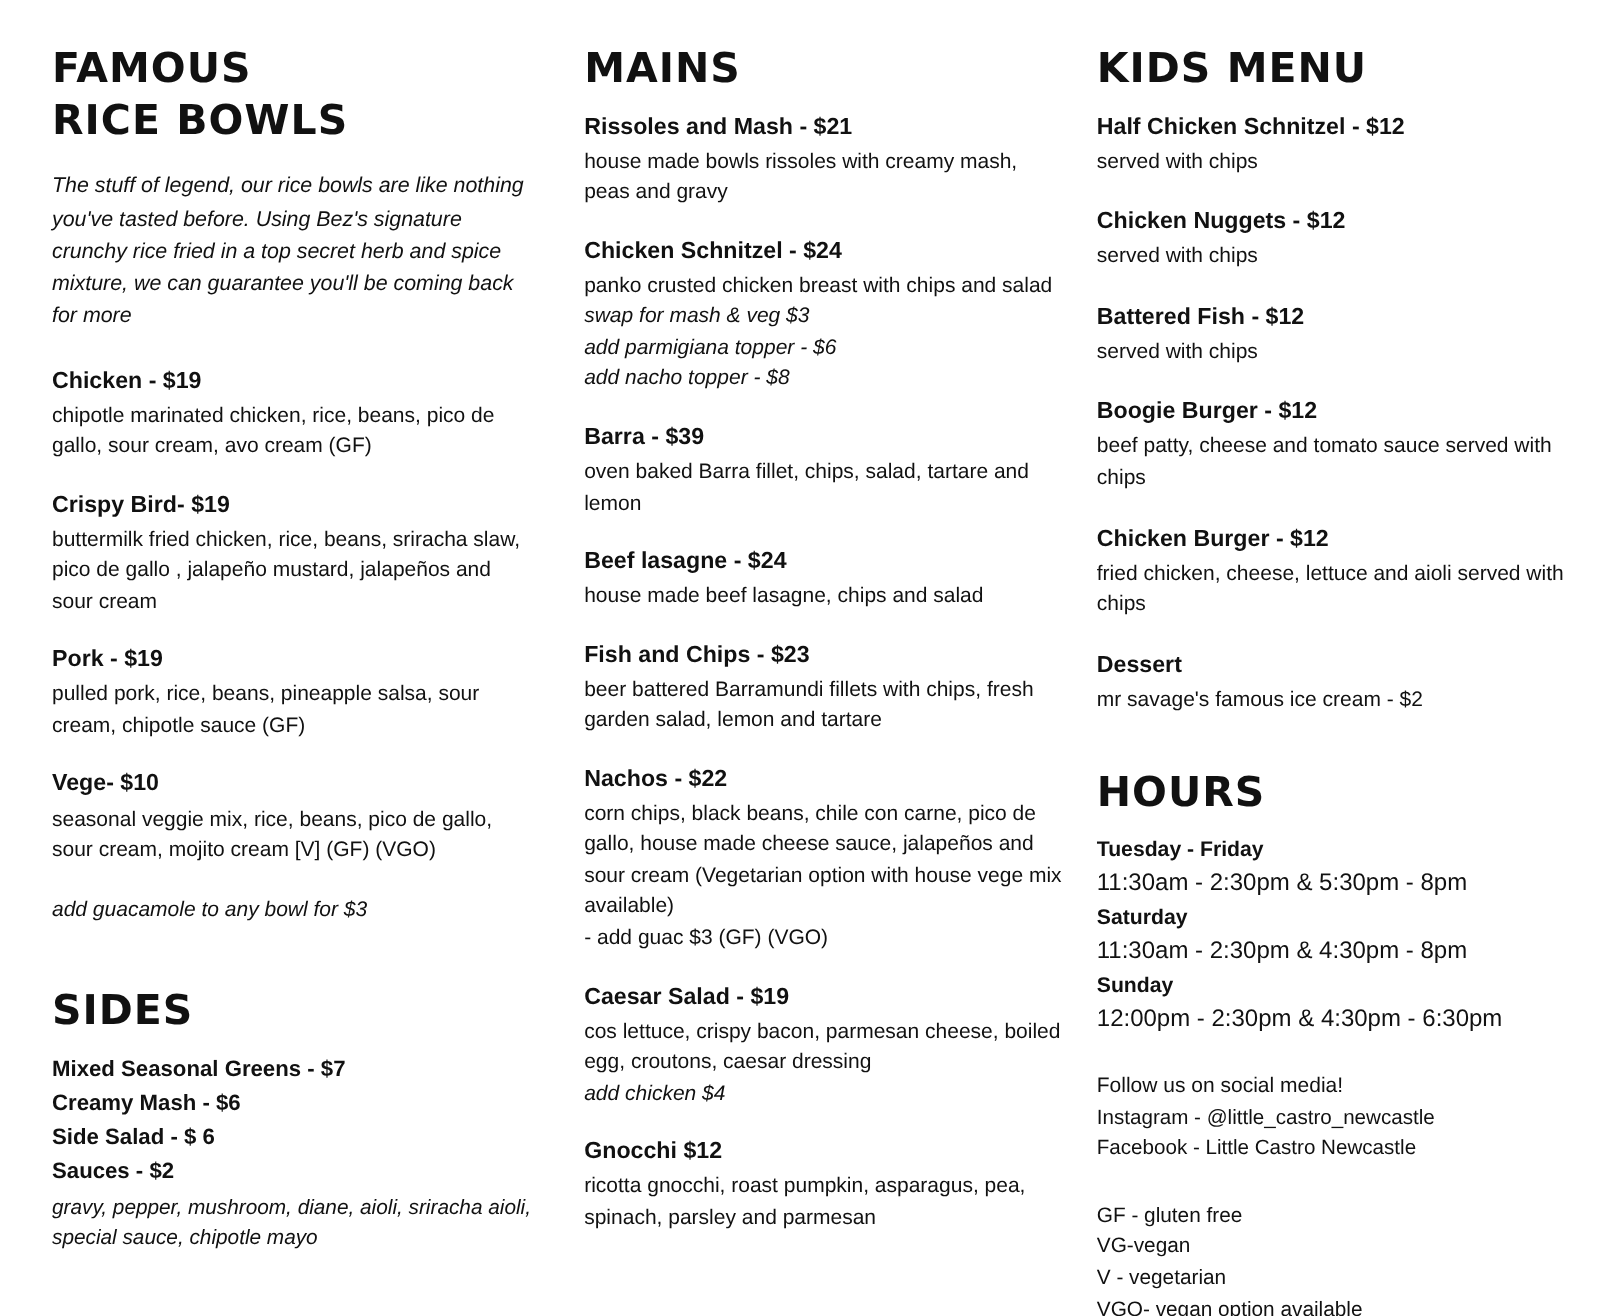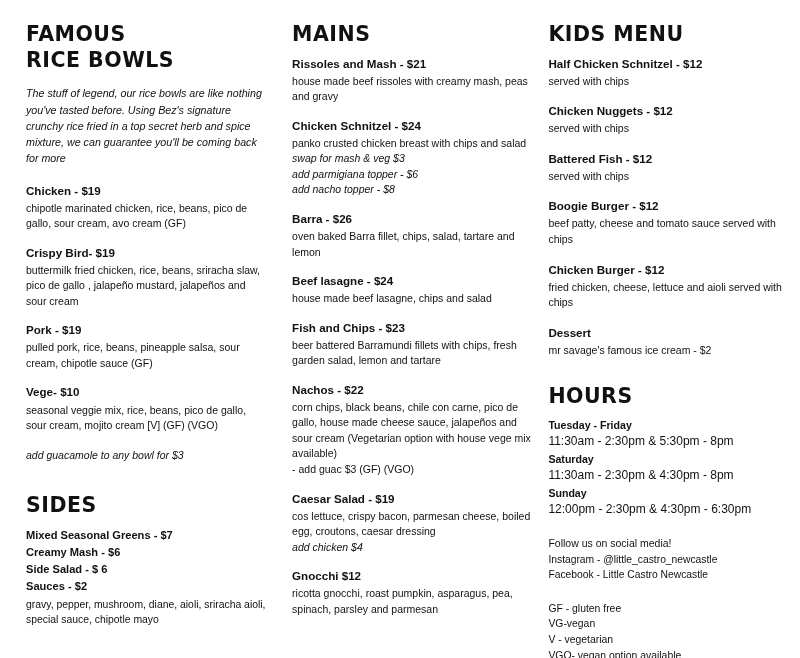--- a/index.html
+++ b/index.html
@@ -77,20 +77,21 @@
 
   .sides-title { margin-top: 30px; }
   .side-row {
     font-weight: bold;
     font-size: 11.1px;
     line-height: 1.55;
     margin: 0;
   }
   .sauces-desc {
     font-size: 10.4px;
+    font-style: italic;
     line-height: 1.45;
     margin: 1px 0 0 0;
     max-width: 245px;
   }
 
   
   .kid-item { margin: 0 0 14px 0; }
   .hours-title { margin-top: 26px; margin-bottom: 8px; }
   .hours-day {
     font-weight: bold;
@@ -158,33 +159,33 @@
     <p class="side-row">Side Salad - $ 6</p>
     <p class="side-row">Sauces - $2</p>
     <p class="sauces-desc">gravy, pepper, mushroom, diane, aioli, sriracha aioli, special sauce, chipotle mayo</p>
   </div>
 
   <div class="col col-2">
     <h1 class="section-title">MAINS</h1>
 
     <div class="item">
       <p class="item-name">Rissoles and Mash - $21</p>
-      <p class="item-desc">house made beef rissoles  with creamy mash, peas and gravy</p>
+      <p class="item-desc">house made bowls rissoles  with creamy mash, peas and gravy</p>
     </div>
 
     <div class="item">
       <p class="item-name">Chicken Schnitzel - $24</p>
       <p class="item-desc">panko crusted chicken breast with chips and salad</p>
       <p class="addon">swap for mash &amp; veg $3</p>
       <p class="addon">add parmigiana topper - $6</p>
       <p class="addon">add nacho topper - $8</p>
     </div>
 
     <div class="item">
-      <p class="item-name">Barra - $26</p>
+      <p class="item-name">Barra - $39</p>
       <p class="item-desc">oven baked Barra fillet, chips, salad, tartare and lemon</p>
     </div>
 
     <div class="item">
       <p class="item-name">Beef lasagne - $24</p>
       <p class="item-desc">house made beef lasagne, chips and salad</p>
     </div>
 
     <div class="item">
       <p class="item-name">Fish and Chips - $23</p>

